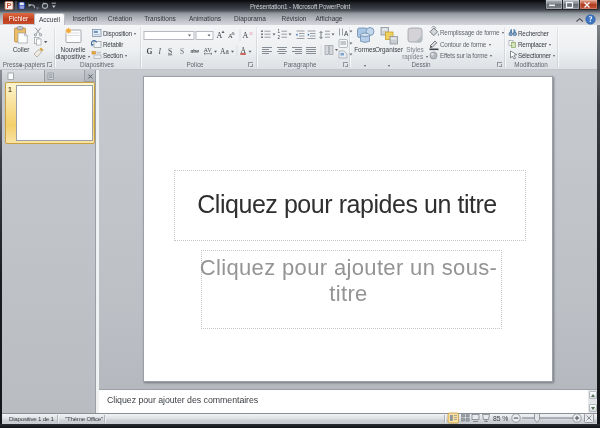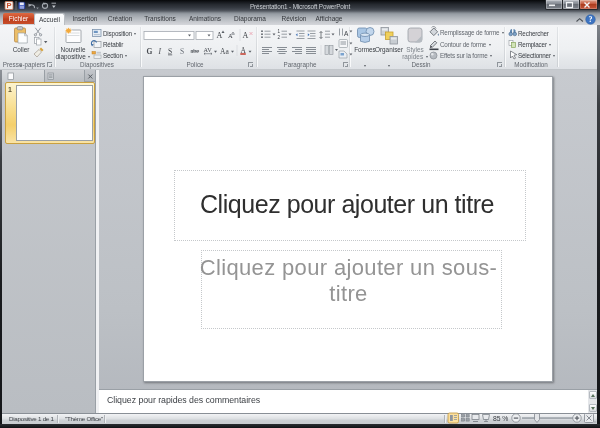--- a/index.html
+++ b/index.html
@@ -276,25 +276,25 @@
     <rect x="6" y="3" width="5.5" height="6.5" fill="#fbfbfc" stroke="#8a9096" stroke-width="0.7"></rect>
     <rect x="46" y="3" width="5.5" height="6.5" fill="#d2d5d9" stroke="#8a9096" stroke-width="0.7"></rect>
     <path d="M47 4.8 h3.5 M47 6.2 h3.5 M47 7.6 h3.5" stroke="#767c83" stroke-width="0.6"></path>
     <path d="M86.3 4.5 l4 4 M90.3 4.5 l-4 4" stroke="#565b61" stroke-width="1"></path>
   </svg>
   <div id="thumbsel" class="abs"></div>
   <div id="thumb" class="abs"></div>
   <div id="thumbnum" class="abs">1</div>
   <div id="slide" class="abs"></div>
   <div id="titleph" class="abs"></div>
-  <div id="titletext" class="abs">Cliquez pour ajouter un titre</div>
+  <div id="titletext" class="abs">Cliquez pour rapides un titre</div>
   <div id="subph" class="abs"></div>
   <div id="subtext" class="abs">Cliquez pour ajouter un sous-titre</div>
   <div id="comments" class="abs"></div>
-  <div id="commtext" class="abs">Cliquez pour rapides des commentaires</div>
+  <div id="commtext" class="abs">Cliquez pour ajouter des commentaires</div>
   <div id="commsb" class="abs"></div>
   <div class="sbbtn" style="top:391px;">
     <div class="arr" style="border-bottom:3px solid #55705a;top:1.5px;"></div>
   </div>
   <div class="sbbtn" style="top:403.5px;">
     <div class="arr" style="border-top:3px solid #55705a;top:2.5px;"></div>
   </div>
 
   <div id="status" class="abs"></div>
   <div class="stext abs" style="left:9px;">Diapositive 1 de 1</div>

